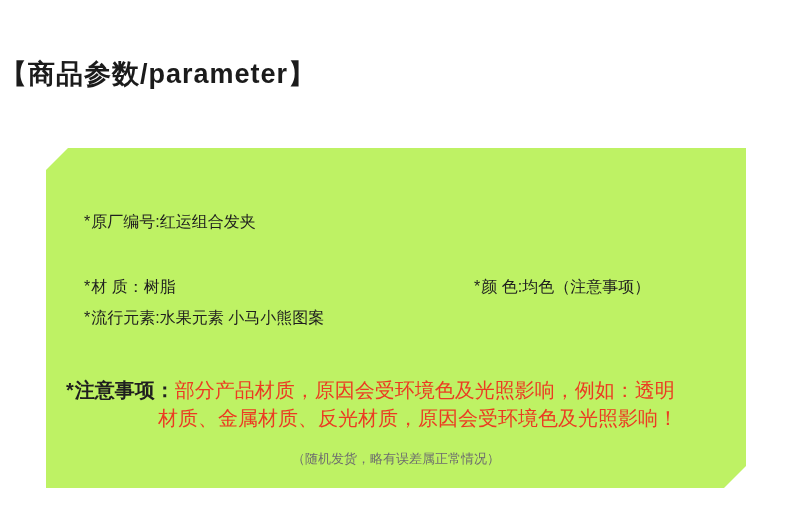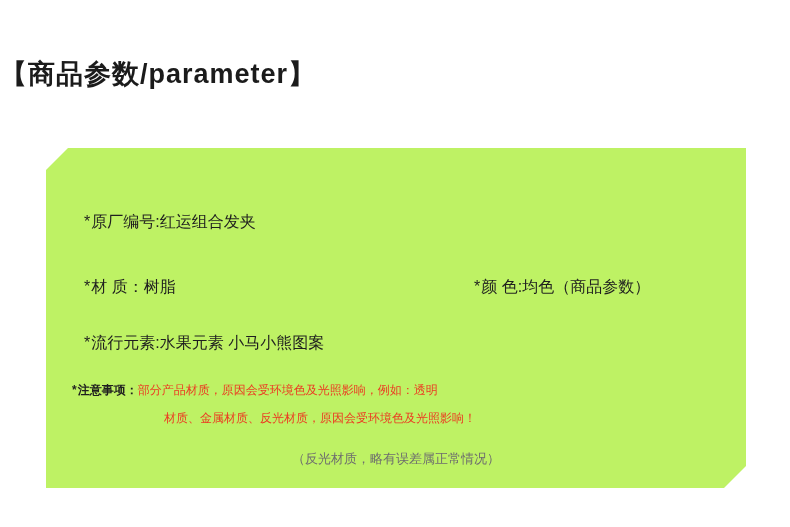--- a/index.html
+++ b/index.html
@@ -50,31 +50,31 @@
   .row {
     position: absolute;
     font-size: 16px;
     color: #1f1f1f;
     white-space: nowrap;
   }
   .col-left  { left: 38px; }
   .col-right { left: 428px; }
   .r1 { top: 64px; }
   .r2 { top: 129px; }
-  .r3 { top: 185px; }
+  .r3 { top: 160px; }
   .star {
     color: #1f1f1f;
     margin-right: 1px;
   }
   .notice {
     position: absolute;
-    left: 26px;
+    left: 20px;
     top: 228px;
     width: 630px;
-    font-size: 12px;
+    font-size: 20px;
     line-height: 28px;
     color: #ec3b22;
   }
   .notice .label {
     color: #1f1f1f;
     font-weight: bold;
   }
   .notice .line2 {
     display: block;
     padding-left: 92px;
@@ -102,31 +102,31 @@
       <div class="row col-left r1">
         <span class="star">*</span><span>原厂编号:</span><span>红运组合发夹</span>
       </div>
 
 
       <div class="row col-left r2">
         <span class="star">*</span><span>材 质：</span><span>树脂</span>
       </div>
 
       <div class="row col-right r2">
-        <span class="star">*</span><span>颜 色:</span><span>均色（商品参数）</span>
+        <span class="star">*</span><span>颜 色:</span><span>均色（注意事项）</span>
       </div>
 
       <div class="row col-left r3">
         <span class="star">*</span><span>流行元素:</span><span>水果元素 小马小熊图案</span>
       </div>
 
 
       <div class="notice">
         <span class="star label">*</span><span class="label">注意事项：</span><span>部分产品材质，原因会受环境色及光照影响，例如：透明</span>
         <span class="line2">材质、金属材质、反光材质，原因会受环境色及光照影响！</span>
       </div>
 
-      <div class="footnote">（反光材质，略有误差属正常情况）</div>
+      <div class="footnote">（随机发货，略有误差属正常情况）</div>
 
     </div>
   </div>
 
 </div>
 
 </body></html>

